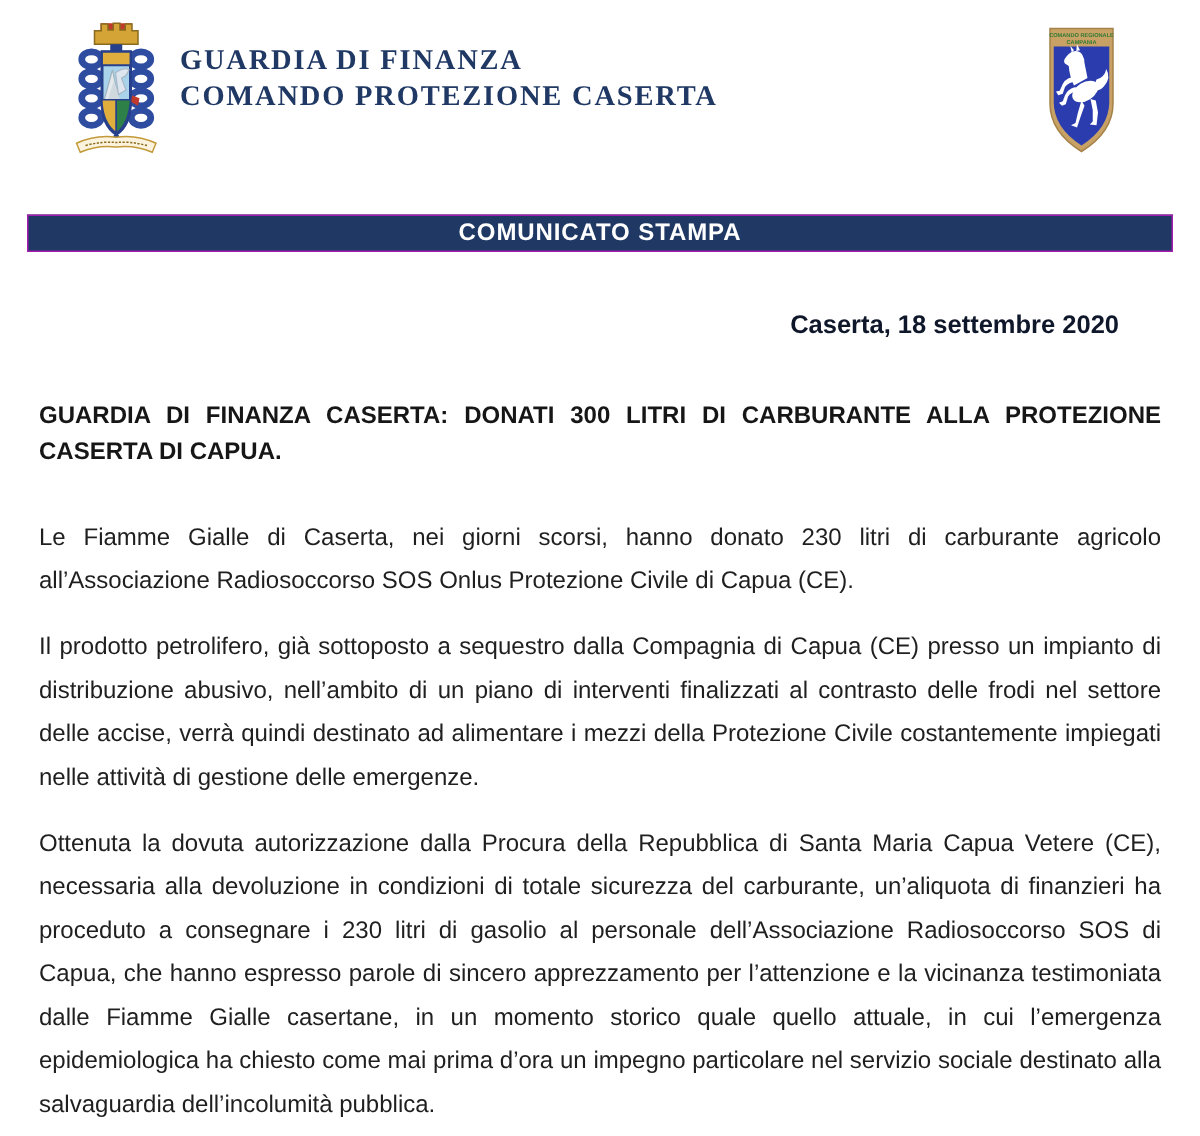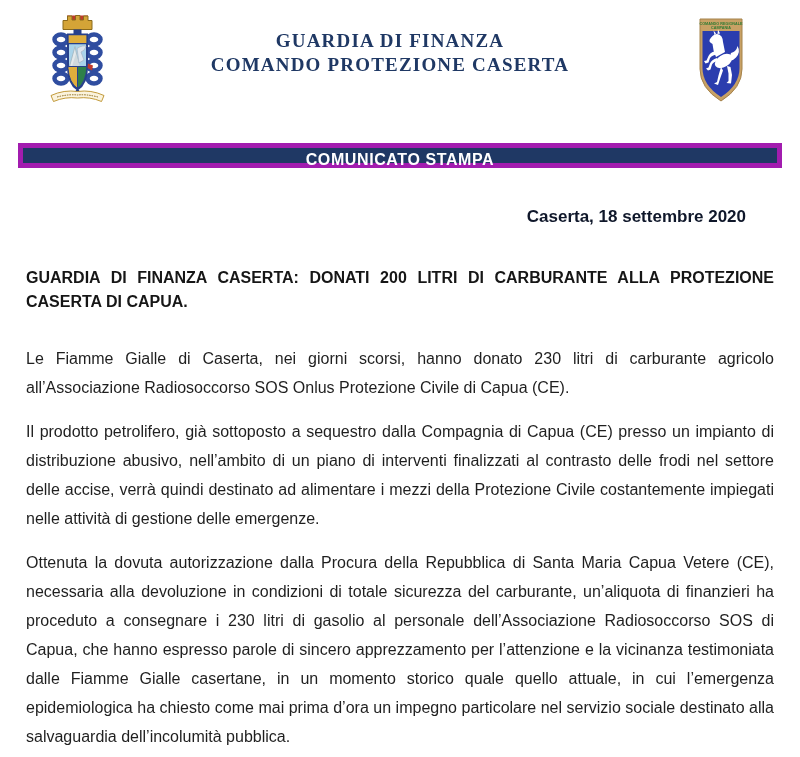--- a/index.html
+++ b/index.html
@@ -5,28 +5,28 @@
   html,body{margin:0;padding:0;background:#ffffff;}
   .page{
     position:relative;width:800px;height:757px;background:#ffffff;overflow:hidden;
     font-family:"Liberation Sans",sans-serif;color:#1f1f1f;
   }
   
   .emblem-left{position:absolute;left:46px;top:7px;width:63px;height:97px;}
   .emblem-right{position:absolute;left:696px;top:14px;width:50px;height:92px;}
   .emblem-left svg,.emblem-right svg{width:100%;height:100%;display:block;}
   .org-title{
-    position:absolute;top:29px;left:120px;right:140px;text-align:center;
+    position:absolute;top:29px;left:120px;right:140px;text-align:left;
     font-family:"Liberation Serif",serif;font-weight:bold;font-size:19px;
     letter-spacing:1.2px;line-height:24px;color:#1f3864;
   }
   
   .banner{
     position:absolute;top:143px;left:18px;width:764px;height:25px;box-sizing:border-box;
-    background:#1f3864;border:5px solid #a21caf;
+    background:#1f3864;border:1px solid #a21caf;
     text-align:center;color:#ffffff;font-weight:bold;font-size:16px;line-height:23px;
     letter-spacing:0.6px;
   }
   
   .content{position:absolute;top:206px;left:26px;width:748px;}
   .dateline{
     text-align:right;padding-right:28px;font-weight:bold;font-size:17px;line-height:22px;
     color:#0f172a;margin:0 0 38px 0;
   }
   .headline{font-weight:bold;font-size:16px;line-height:24px;color:#161616;margin:0 0 30px 0;}
@@ -112,21 +112,21 @@
   </div>
 
   <div class="banner">
     <span>COMUNICATO STAMPA</span>
   </div>
 
   <div class="content">
     <div class="dateline">Caserta, 18 settembre 2020</div>
 
     <div class="headline">
-      <div class="headline-l1">GUARDIA DI FINANZA CASERTA: DONATI 200 LITRI DI CARBURANTE ALLA PROTEZIONE</div>
+      <div class="headline-l1">GUARDIA DI FINANZA CASERTA: DONATI 300 LITRI DI CARBURANTE ALLA PROTEZIONE</div>
       <div class="headline-l2">CASERTA DI CAPUA.</div>
     </div>
 
     <p class="body-par">Le Fiamme Gialle di Caserta, nei giorni scorsi, hanno donato 230 litri di carburante agricolo all’Associazione Radiosoccorso SOS Onlus Protezione Civile di Capua (CE).</p>
     <p class="body-par">Il prodotto petrolifero, già sottoposto a sequestro dalla Compagnia di Capua (CE) presso un impianto di distribuzione abusivo, nell’ambito di un piano di interventi finalizzati al contrasto delle frodi nel settore delle accise, verrà quindi destinato ad alimentare i mezzi della Protezione Civile costantemente impiegati nelle attività di gestione delle emergenze.</p>
     <p class="body-par">Ottenuta la dovuta autorizzazione dalla Procura della Repubblica di Santa Maria Capua Vetere (CE), necessaria alla devoluzione in condizioni di totale sicurezza del carburante, un’aliquota di finanzieri ha proceduto a consegnare i 230 litri di gasolio al personale dell’Associazione Radiosoccorso SOS di Capua, che hanno espresso parole di sincero apprezzamento per l’attenzione e la vicinanza testimoniata dalle Fiamme Gialle casertane, in un momento storico quale quello attuale, in cui l’emergenza epidemiologica ha chiesto come mai prima d’ora un impegno particolare nel servizio sociale destinato alla salvaguardia dell’incolumità pubblica.</p>
   </div>
 
 </div>
 

